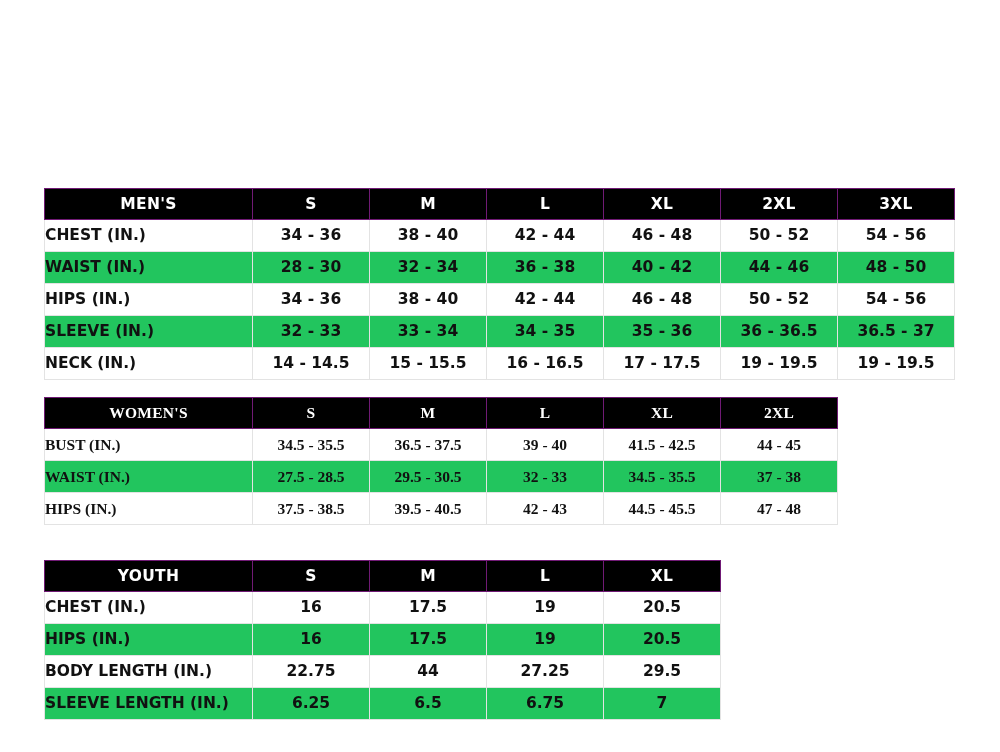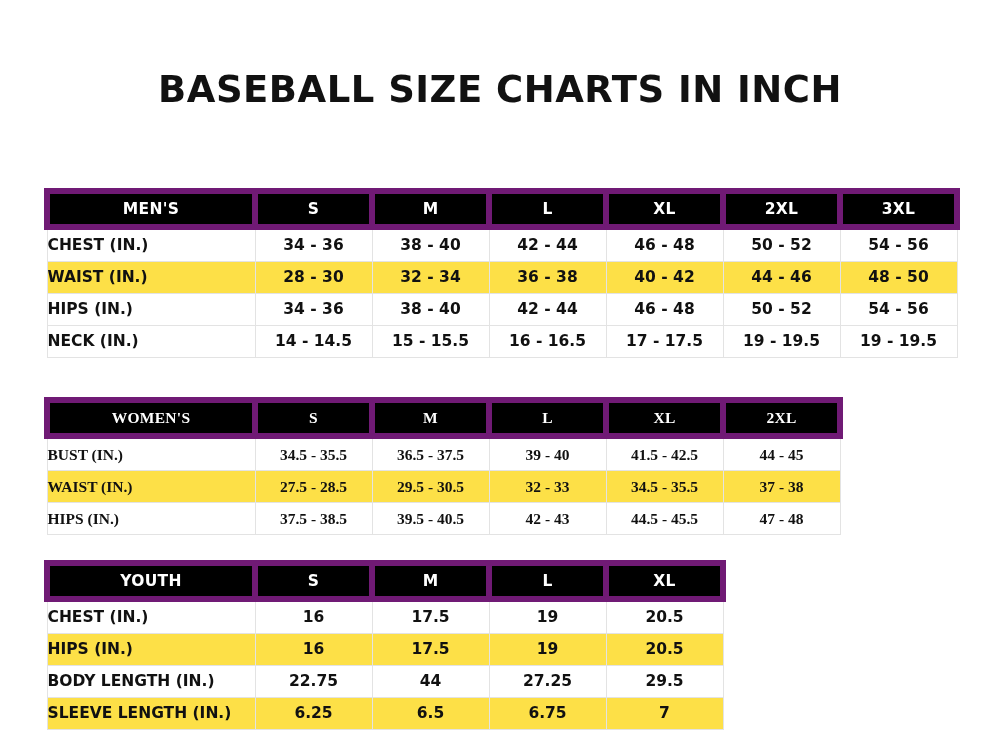--- a/index.html
+++ b/index.html
@@ -49,32 +49,32 @@
     line-height: 31px;
     white-space: nowrap;
     font-weight: bold;
     color: #111111;
   }
   table.size-table thead td {
     background: #000000;
     color: #ffffff;
     height: 30px;
     line-height: 30px;
-    border: 6px solid #701a75;
+    border: 1px solid #701a75;
     font-size: 15.5px;
     letter-spacing: 0.3px;
   }
   table.size-table thead td.label-head {
     text-align: center;
   }
   table.size-table tbody td.row-label {
     text-align: left;
   }
   tr.alt td {
-    background: #fde047;
+    background: #22c55e;
   }
 
   
   .block-men {
     position: absolute;
     left: 44px;
     top: 188px;
   }
   .block-women {
     position: absolute;
@@ -97,21 +97,20 @@
   .block-women col.cx { width: 117px; }
 
   .block-youth col.c0 { width: 208px; }
   .block-youth col.cx { width: 117px; }
 </style>
 </head>
 <body>
 
 <div class="page">
 
-  <div class="title">BASEBALL SIZE CHARTS IN INCH</div>
 
   <div class="block-men">
     <table class="size-table">
       <colgroup>
         <col class="c0">
           <col class="cx">
           <col class="cx">
           <col class="cx">
           <col class="cx">
           <col class="cx">
@@ -149,20 +148,29 @@
         </tr>
         <tr>
           <td class="row-label">HIPS (IN.)</td>
           <td>34 - 36</td>
           <td>38 - 40</td>
           <td>42 - 44</td>
           <td>46 - 48</td>
           <td>50 - 52</td>
           <td>54 - 56</td>
         </tr>
+        <tr class="alt">
+          <td class="row-label">SLEEVE (IN.)</td>
+          <td>32 - 33</td>
+          <td>33 - 34</td>
+          <td>34 - 35</td>
+          <td>35 - 36</td>
+          <td>36 - 36.5</td>
+          <td>36.5 - 37</td>
+        </tr>
         <tr>
           <td class="row-label">NECK (IN.)</td>
           <td>14 - 14.5</td>
           <td>15 - 15.5</td>
           <td>16 - 16.5</td>
           <td>17 - 17.5</td>
           <td>19 - 19.5</td>
           <td>19 - 19.5</td>
         </tr>
       </tbody>

